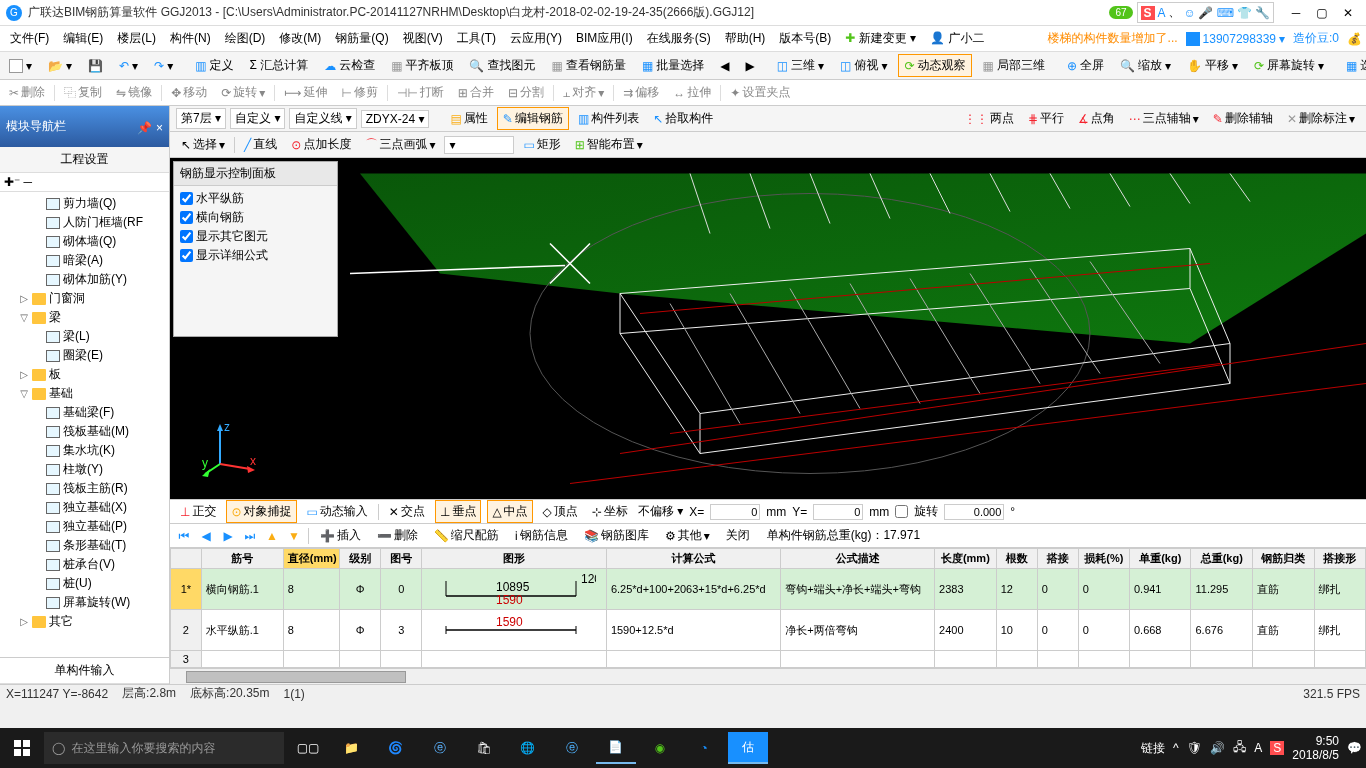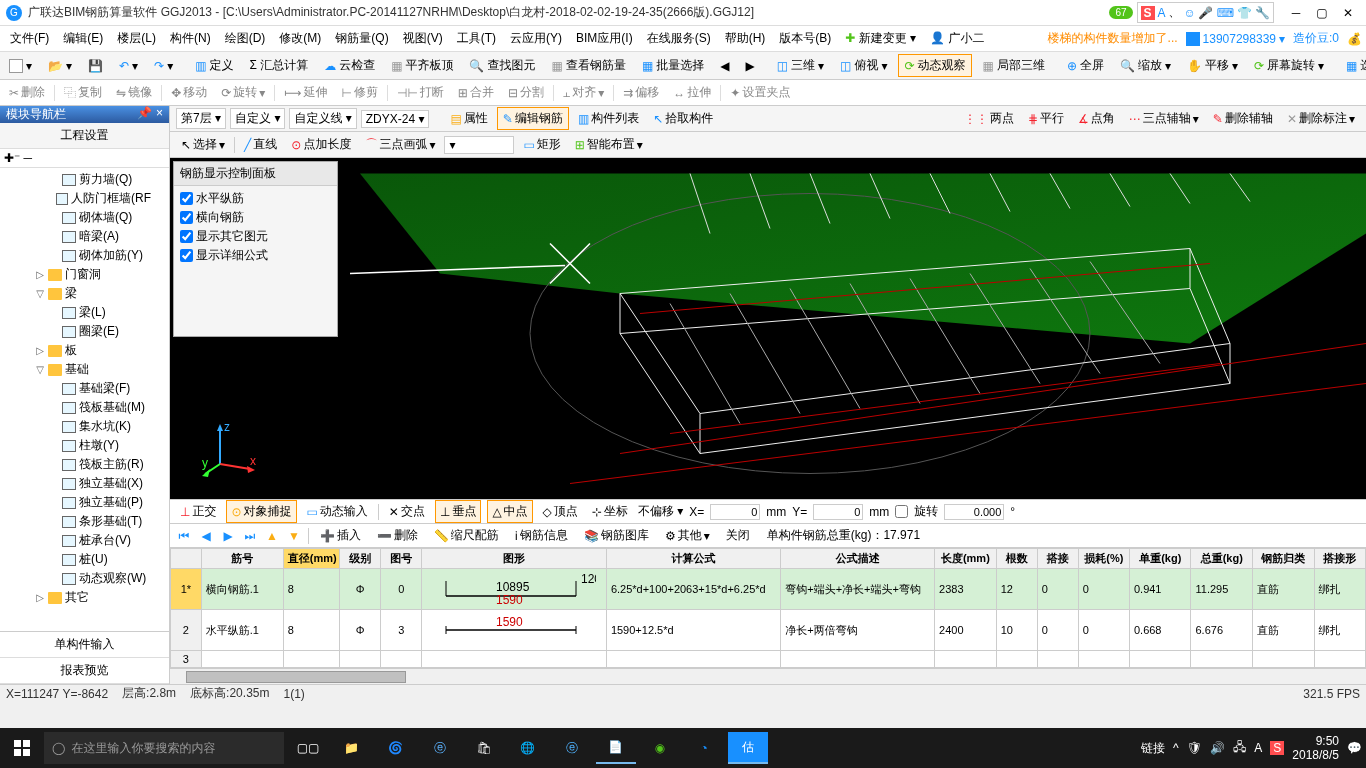--- a/index.html
+++ b/index.html
@@ -22,26 +22,26 @@
 .toolbar { height: 28px; background: #f5f5f5; display: flex; align-items: center; padding: 0 4px; gap: 6px; border-bottom: 1px solid #ccc; }
 .toolbar .tbtn { display: flex; align-items: center; gap: 3px; padding: 2px 5px; cursor: pointer; white-space: nowrap; }
 .toolbar .sep { width: 1px; height: 18px; background: #ccc; }
 .tb-icon { width: 14px; height: 14px; display: inline-block; }
 
 .toolbar2 { height: 26px; background: #fff; display: flex; align-items: center; padding: 0 4px; gap: 4px; border-bottom: 1px solid #ccc; }
 .toolbar2 .tbtn { display: flex; align-items: center; gap: 2px; padding: 2px 5px; cursor: pointer; white-space: nowrap; color: #888; }
 
 .content { display: flex; height: calc(100% - 26px - 26px - 28px - 26px - 26px - 18px - 40px); }
 .left-panel { width: 170px; background: #fff; border-right: 1px solid #ccc; display: flex; flex-direction: column; }
-.panel-header { background: linear-gradient(#4a90e2, #2c5aa0); color: #fff; padding: 0 6px; display: flex; align-items: flex-start; }
+.panel-header { background: linear-gradient(#4a90e2, #2c5aa0); color: #fff; padding: 12px 6px; display: flex; align-items: flex-end; }
 .panel-header .pin { margin-left: auto; }
 .panel-tab { padding: 4px 8px; border-bottom: 1px solid #ddd; cursor: pointer; text-align: center; background: #f5f5f5; }
 .panel-tab.active { background: #fff; }
 .small-toolbar { padding: 2px 4px; border-bottom: 1px solid #ddd; display: flex; gap: 3px; }
-.tree { flex: 1; overflow: auto; padding: 2px 16px; }
+.tree { flex: 1; overflow: auto; padding: 2px 0; }
 .tree-row { display: flex; align-items: center; padding: 1px 2px; cursor: pointer; white-space: nowrap; gap: 3px; }
 .tree-indent { display: inline-block; }
 .expander { width: 10px; display: inline-block; text-align: center; color: #666; font-size: 10px; }
 .folder-icon { width: 14px; height: 12px; background: #ffc53d; border-radius: 1px; display:inline-block; }
 .node-icon { width: 14px; height: 12px; display: inline-block; border: 1px solid #666; background: #e6f7ff; }
 .bottom-tabs { border-top: 1px solid #ccc; }
 .bottom-tab { padding: 4px 8px; text-align: center; border-bottom: 1px solid #ddd; cursor: pointer; }
 
 .main-area { flex: 1; display: flex; flex-direction: column; background: #f5f5f5; }
 .sub-toolbar { height: 26px; display: flex; align-items: center; padding: 0 6px; gap: 4px; background: #f5f5f5; border-bottom: 1px solid #ccc; }
@@ -363,32 +363,31 @@
         <div class="tree-row">
           <span class="tree-indent" style="width: 28px;"></span>
           <span class="expander"></span>
           <span class="node-icon"></span>
           <span>桩(U)</span>
         </div>
         <div class="tree-row">
           <span class="tree-indent" style="width: 28px;"></span>
           <span class="expander"></span>
           <span class="node-icon"></span>
-          <span>动态观察(W)</span>
+          <span>屏幕旋转(W)</span>
         </div>
         <div class="tree-row">
           <span class="tree-indent" style="width: 14px;"></span>
           <span class="expander">▷</span>
           <span class="folder-icon"></span>
           <span>其它</span>
         </div>
       </div>
     <div class="bottom-tabs">
       <div class="bottom-tab">单构件输入</div>
-      <div class="bottom-tab">报表预览</div>
     </div>
   </div>
 
   <div class="main-area">
 
     <div class="sub-toolbar">
       <span class="dropdown"><span>第7层</span> ▾</span>
       <span class="dropdown"><span>自定义</span> ▾</span>
       <span class="dropdown"><span>自定义线</span> ▾</span>
       <span class="dropdown"><span>ZDYX-24</span> ▾</span>

